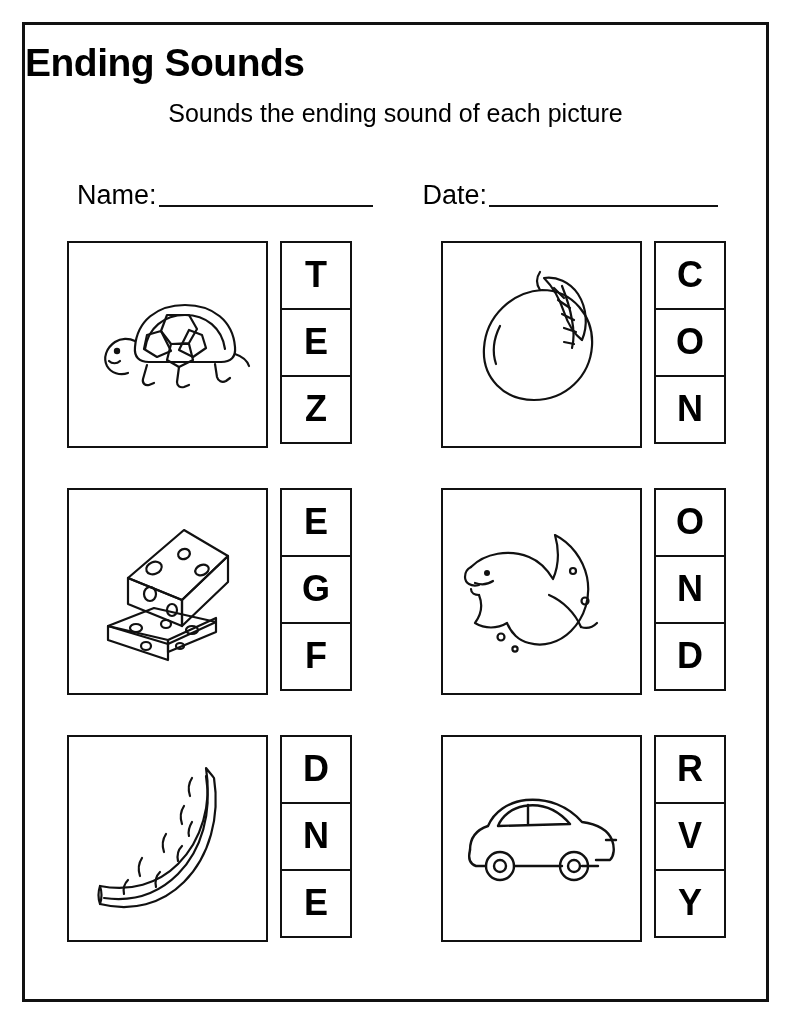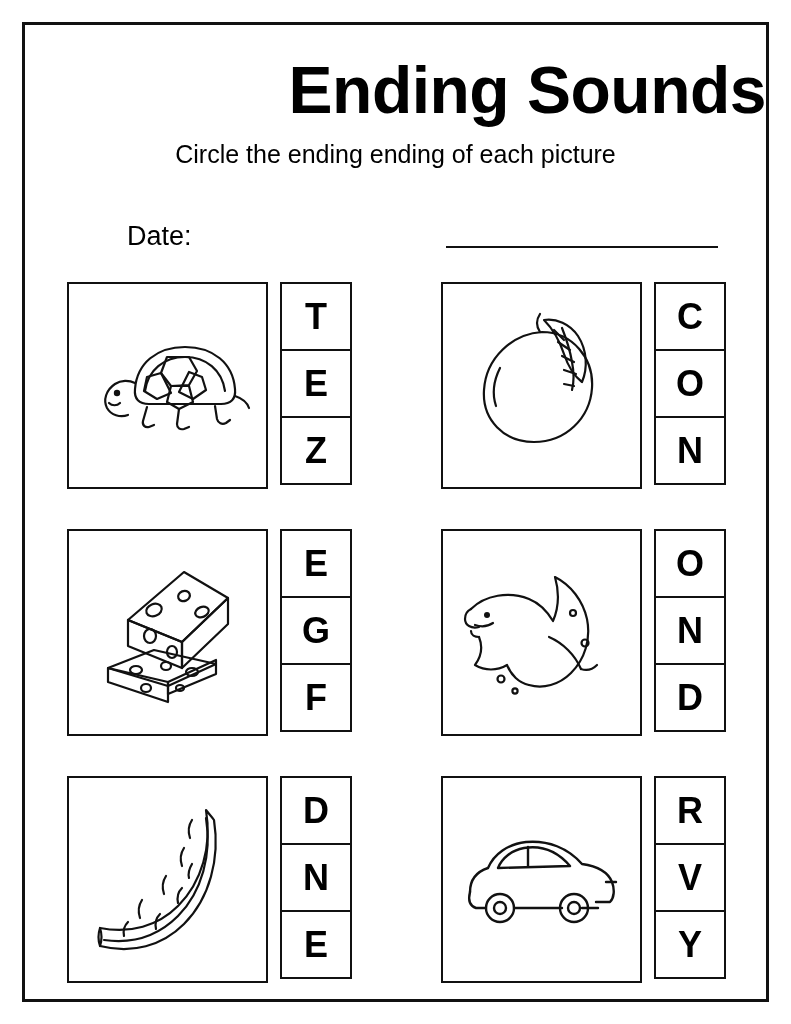--- a/index.html
+++ b/index.html
@@ -26,25 +26,25 @@
     position: relative;
     width: 100%;
     height: 100%;
     border: 3px solid #111111;
     box-sizing: border-box;
     background: #ffffff;
     padding: 0;
     overflow: hidden;
   }
   .title {
-    text-align: right;
-    font-size: 66px;
+    text-align: left;
+    font-size: 39px;
     font-weight: 700;
     letter-spacing: -0.5px;
-    margin: 31px 0 0 0;
+    margin: 18px 0 0 0;
     line-height: 1.05;
   }
   .subtitle {
     text-align: center;
     font-size: 25px;
     font-weight: 400;
     margin: 14px 0 0 0;
     line-height: 1.2;
   }
   .fields {
@@ -121,23 +121,27 @@
   }
   .choice:first-child { margin-top: 0; }
 </style>
 </head>
 <body>
 
 <div class="page">
   <div class="sheet">
 
     <h1 class="title">Ending Sounds</h1>
-    <p class="subtitle">Circle the ending ending of each picture</p>
+    <p class="subtitle">Sounds the ending sound of each picture</p>
 
     <div class="fields">
+      <div class="field">
+        <span class="field-label">Name:</span>
+        <span class="field-line"></span>
+      </div>
       <div class="field date">
         <span class="field-label">Date:</span>
         <span class="field-line"></span>
       </div>
     </div>
 
     <div class="grid">
 
       <div class="item">
         <div class="pic-box">

